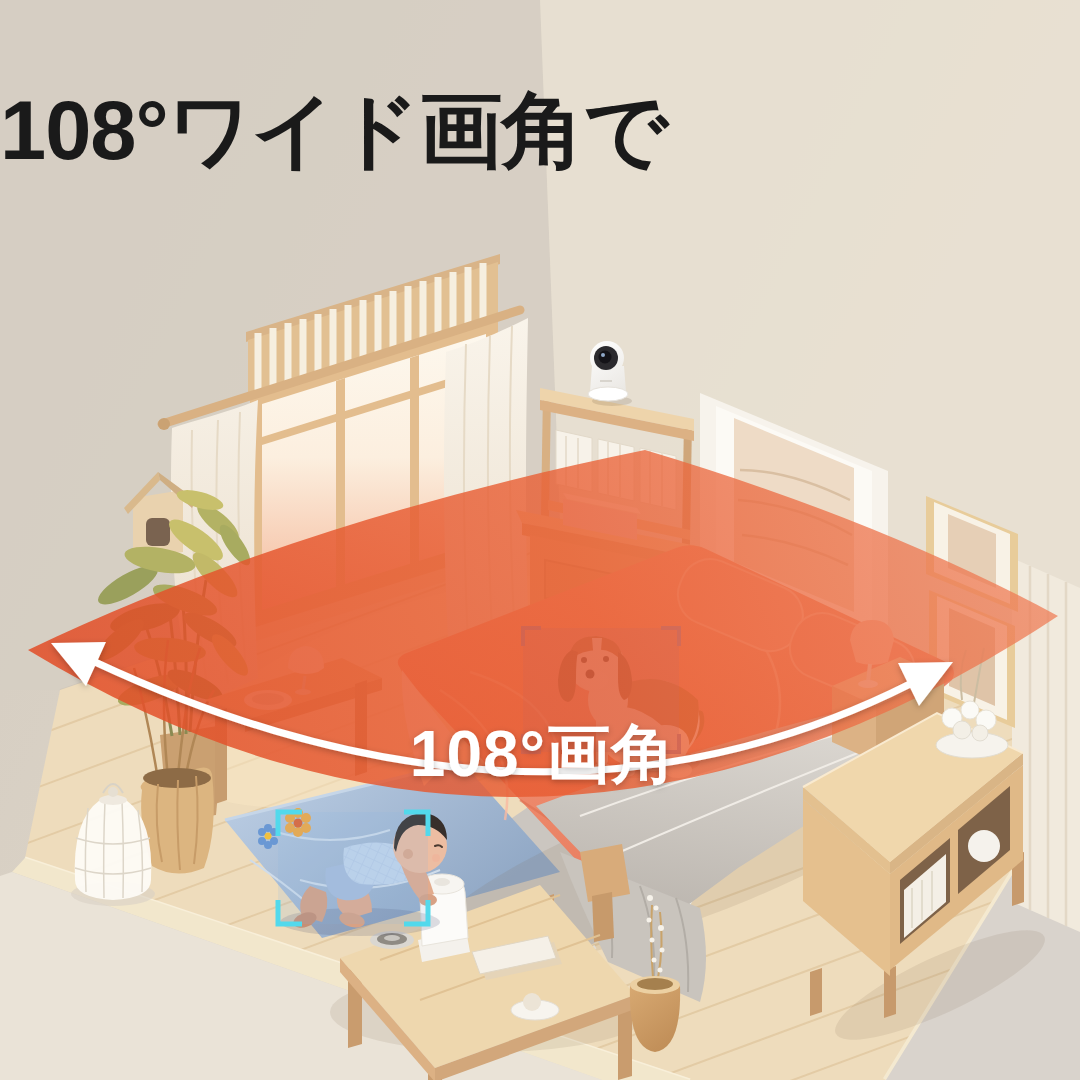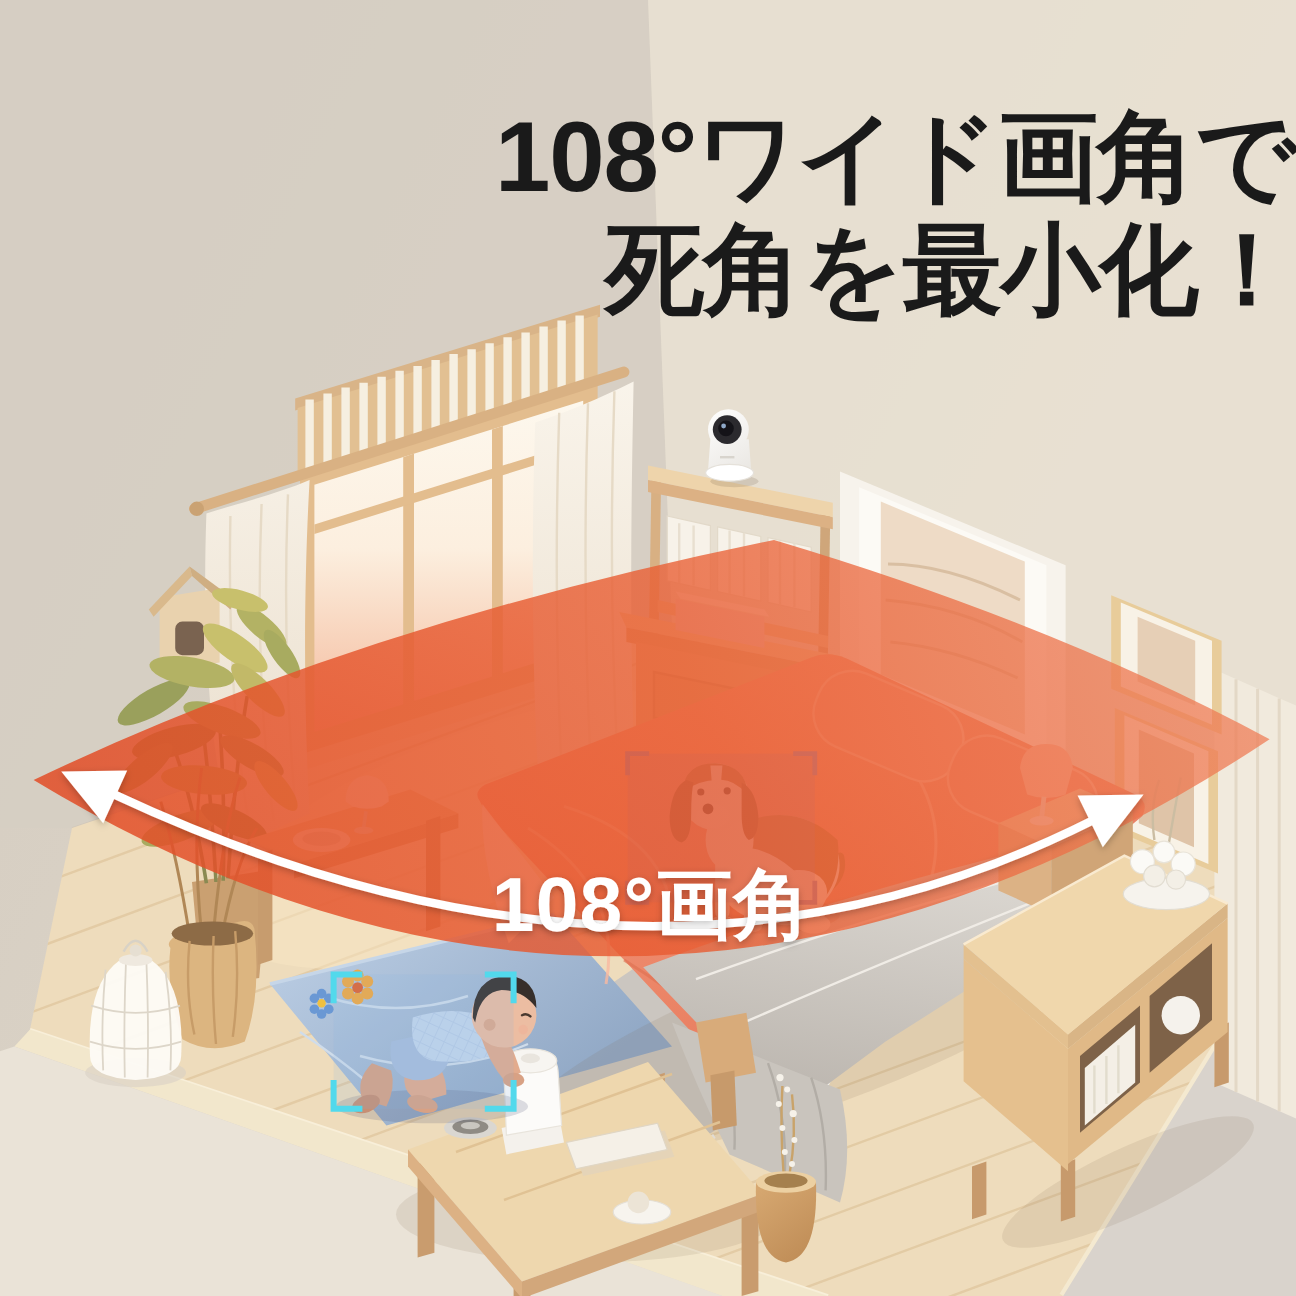--- a/index.html
+++ b/index.html
@@ -1,19 +1,19 @@
 <!DOCTYPE html>
 <html><head>
 <meta charset="utf-8">
 <style>
   html,body{margin:0;padding:0;}
   body{width:1080px;height:1080px;overflow:hidden;background:#d8d0c5;
        font-family:"Liberation Sans",sans-serif;position:relative;}
   .stage{position:absolute;inset:0;width:1080px;height:1080px;}
-  .headline{position:absolute;top:84px;left:0;right:0;text-align:right;
+  .headline{position:absolute;top:84px;left:0;right:0;text-align:left;
             color:#1a1a1a;font-size:83px;font-weight:600;letter-spacing:-1px;
             line-height:1.13;font-family:"Liberation Sans",sans-serif;}
   .headline div{white-space:nowrap;}
   svg text.fovlabel{font-family:"Liberation Sans",sans-serif;font-weight:800;
             font-size:64px;letter-spacing:1px;}
 </style>
 </head>
 <body>
 
 <svg class="stage" viewBox="0 0 1080 1080" width="1080" height="1080" xmlns="http://www.w3.org/2000/svg">
@@ -402,14 +402,13 @@
     <path d="M 95,662 Q 540,870 910,684" fill="none" stroke-width="7" stroke-linecap="round" stroke="#FFFFFF"></path>
     <polygon points="51,643 106,642 86,686" fill="#ffffff"></polygon>
     <polygon points="953,662 919,706 898,663" fill="#ffffff"></polygon>
   </g>
 
   <text class="fovlabel" x="543" y="776" text-anchor="middle" fill="#ffffff" filter="url(#softsh)">108°画角</text>
 </svg>
 
 <div class="headline">
   <div>108°ワイド画角で</div>
-  <div>死角を最小化！</div>
 </div>
 
 </body></html>

